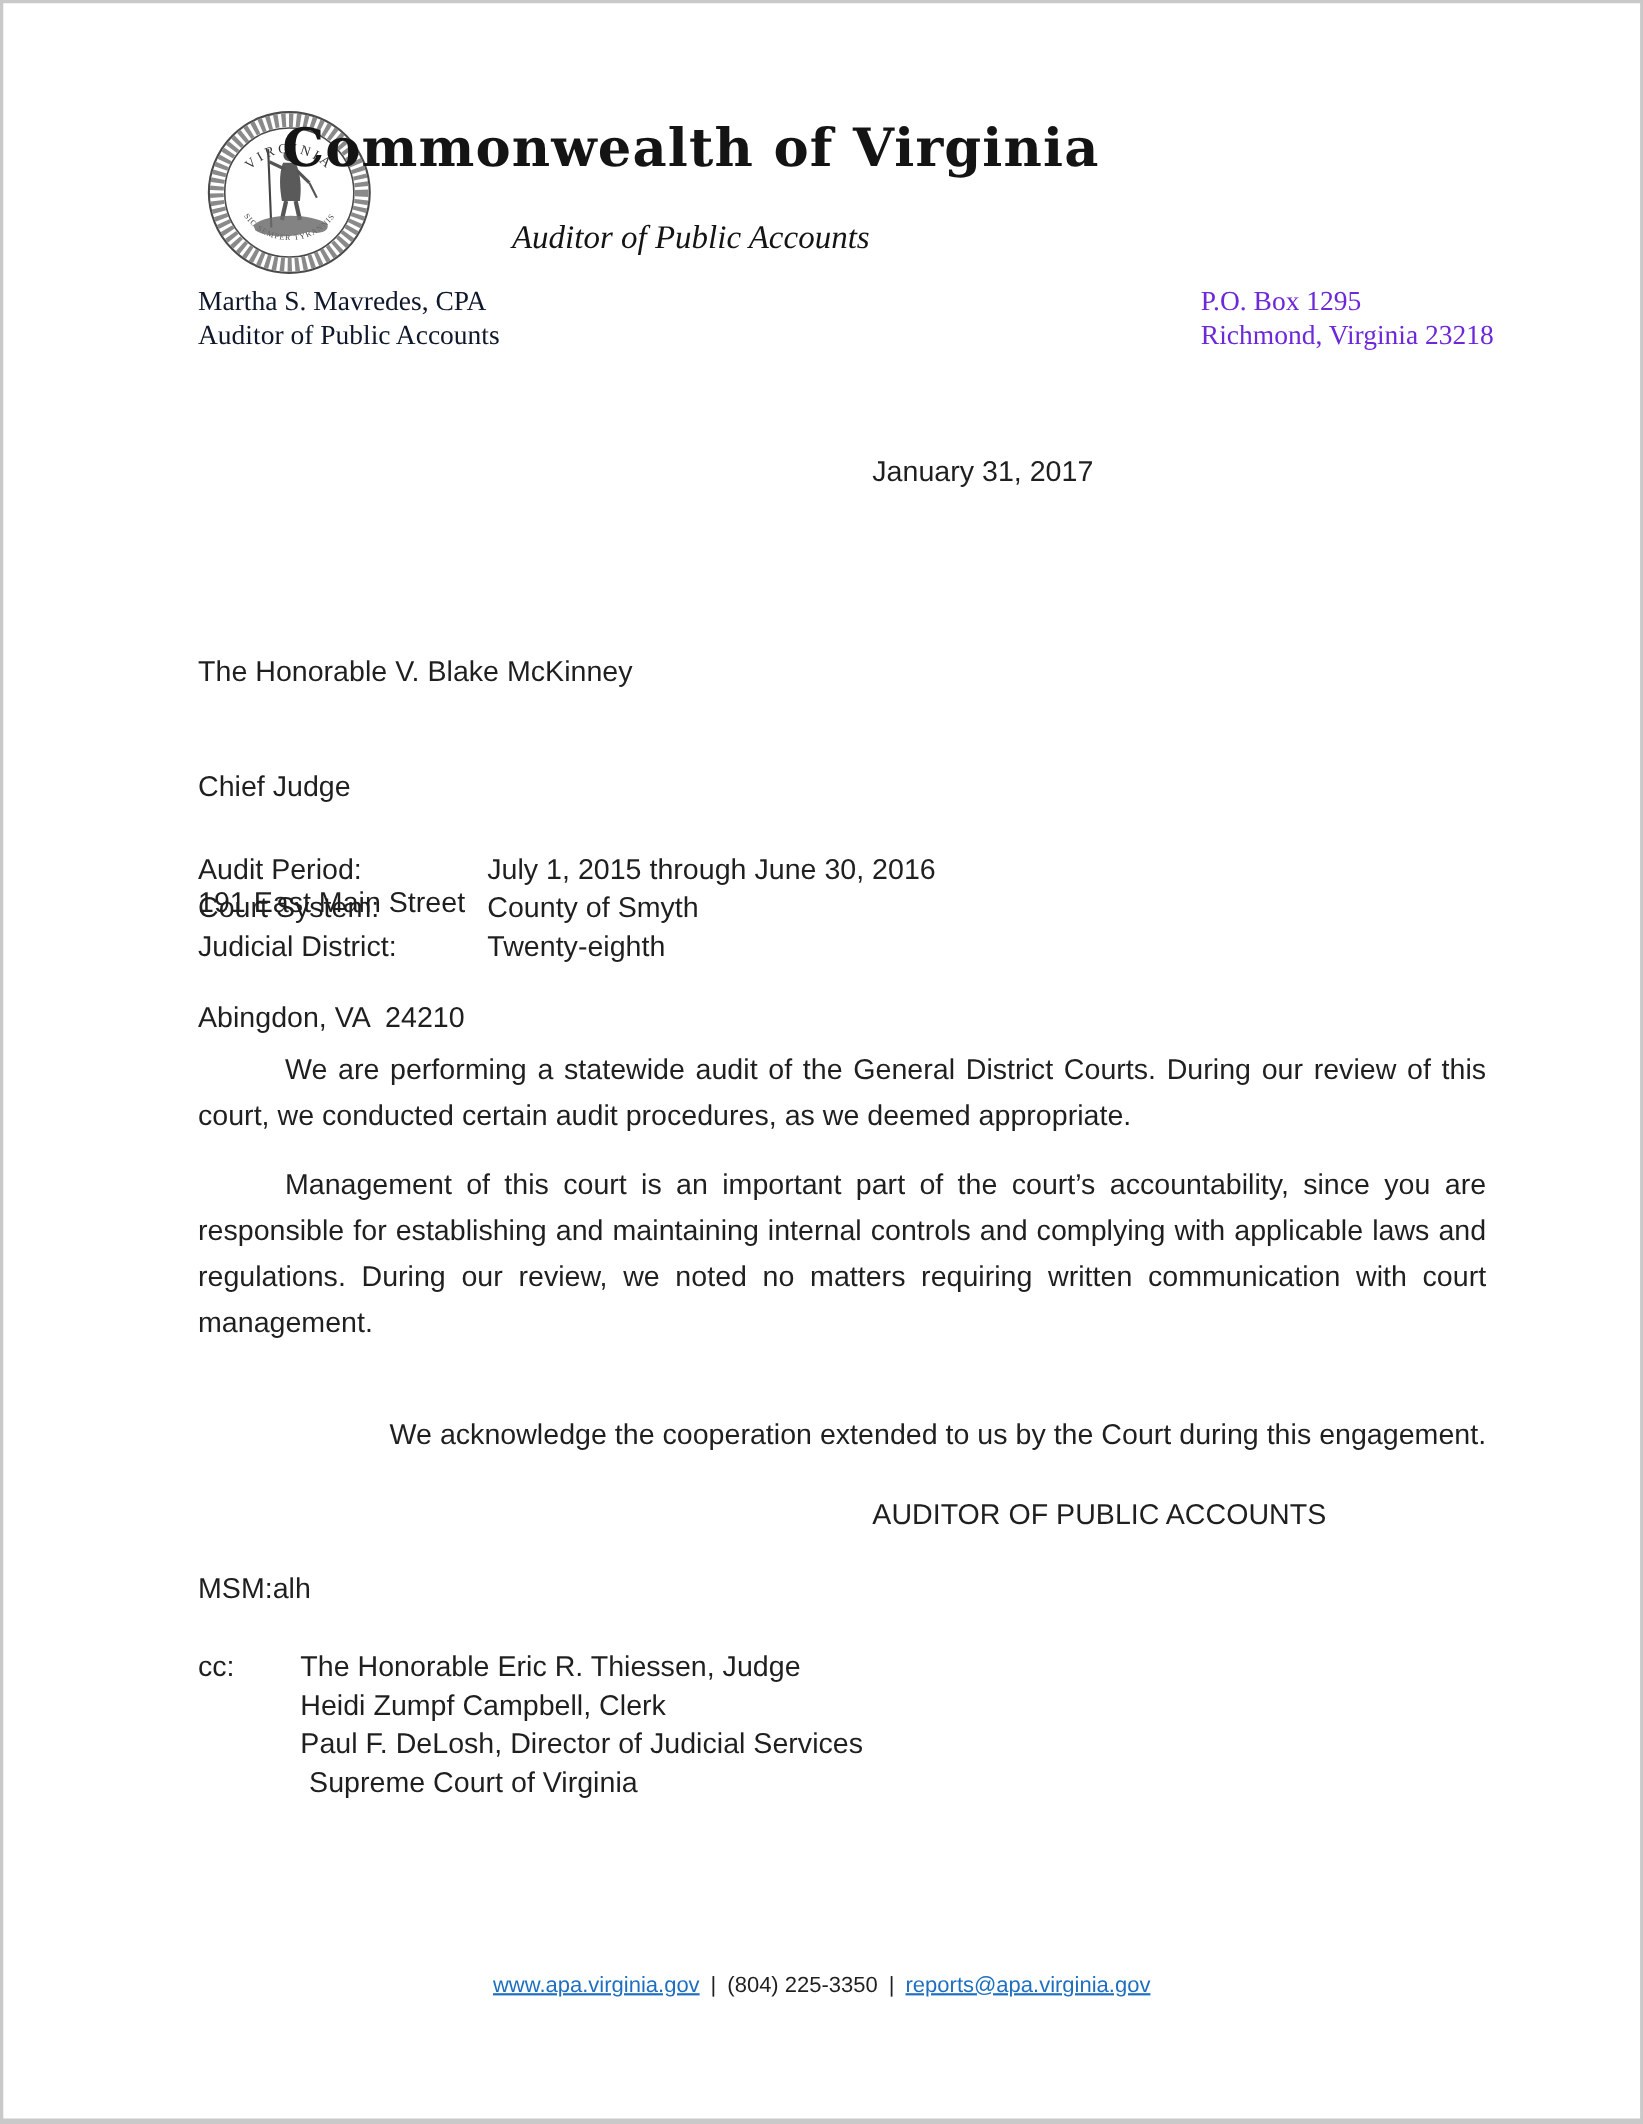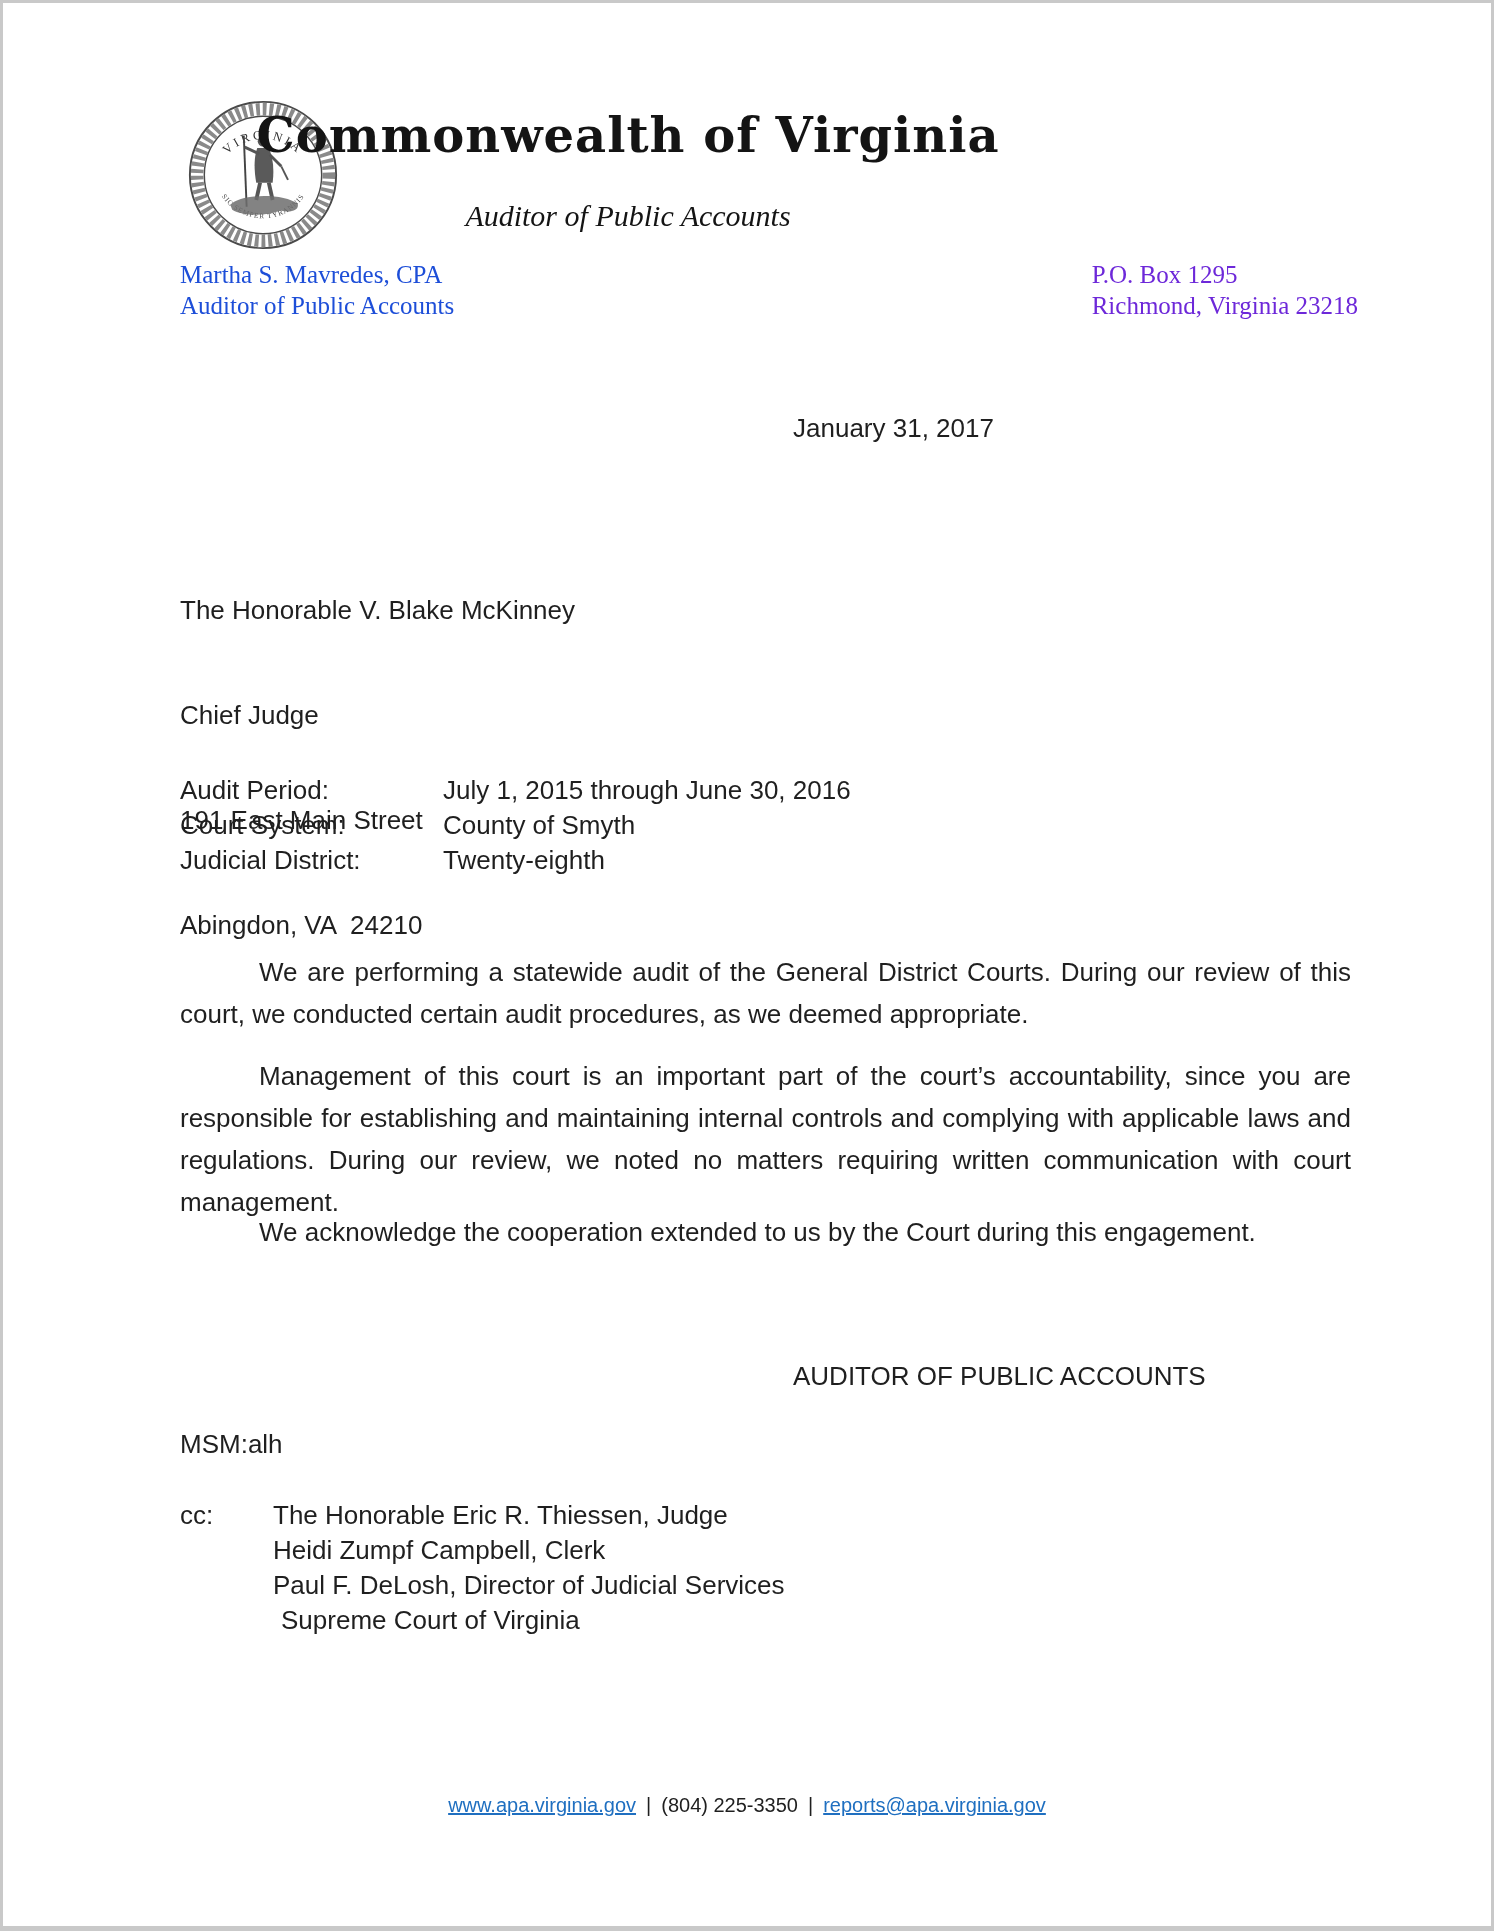--- a/index.html
+++ b/index.html
@@ -24,40 +24,40 @@
     letter-spacing:1px;color:#141414;
   }
   .org-subtitle{
     position:absolute;left:0;top:196px;width:100%;
     font-family:"Liberation Serif", serif;
     font-style:italic;font-size:30px;line-height:34px;color:#141414;
   }
   .official{
     position:absolute;left:177px;top:256px;
     font-family:"Liberation Serif", serif;
-    font-size:25px;line-height:31px;color:#1d4ed8;
+    font-size:25px;line-height:31px;color:#0f172a;
   }
   .po-address{
     position:absolute;right:133px;top:256px;
     font-family:"Liberation Serif", serif;
     font-size:25px;line-height:31px;color:#6d28d9;
   }
   
   .date{position:absolute;left:790px;top:408px;font-size:26px;line-height:35px;}
   .recipient{position:absolute;left:177px;top:520px;font-size:26px;line-height:35px;white-space:pre-wrap;}
   .audit-info{position:absolute;left:177px;top:770px;font-size:26px;line-height:35px;}
   .audit-row{display:flex;}
   .audit-label{width:263px;flex:0 0 263px;}
   .body-par{
     position:absolute;left:177px;width:1171px;margin:0;
     font-size:26px;line-height:42px;text-align:justify;text-indent:79px;
   }
   .par-1{top:948px;}
   .par-2{top:1052px;}
-  .par-3{top:1208px;text-align:left;}
+  .par-3{top:1280px;text-align:right;}
   .signature{position:absolute;left:790px;top:1356px;font-size:26px;line-height:35px;}
   .initials{position:absolute;left:177px;top:1424px;font-size:26px;line-height:35px;}
   .cc-label{position:absolute;left:177px;top:1495px;font-size:26px;line-height:35px;}
   .cc-list{position:absolute;left:270px;top:1495px;font-size:26px;line-height:35px;}
   .cc-indent{margin-left:8px;}
   
   .page-footer{
     position:absolute;left:0;right:0;top:1785px;text-align:center;
     font-size:20px;line-height:34px;color:#1f1f1f;
   }

